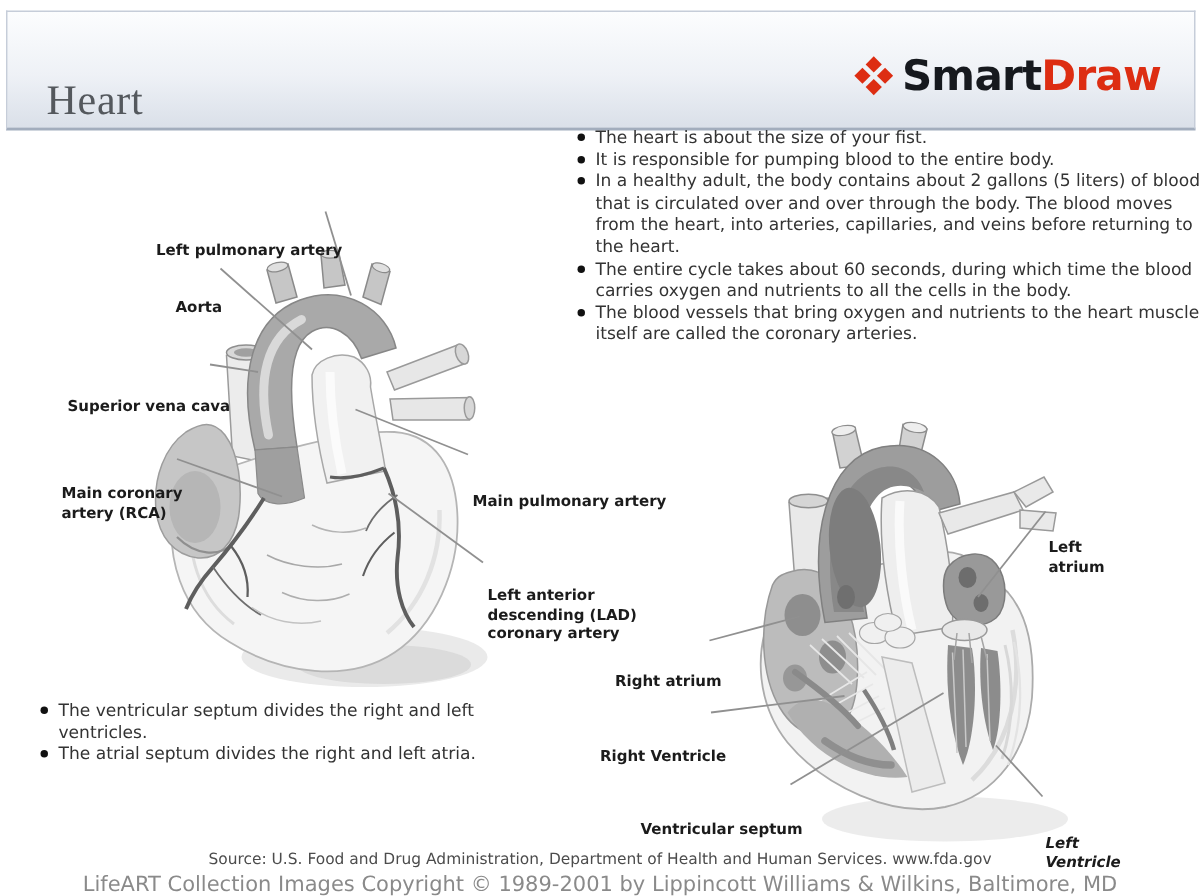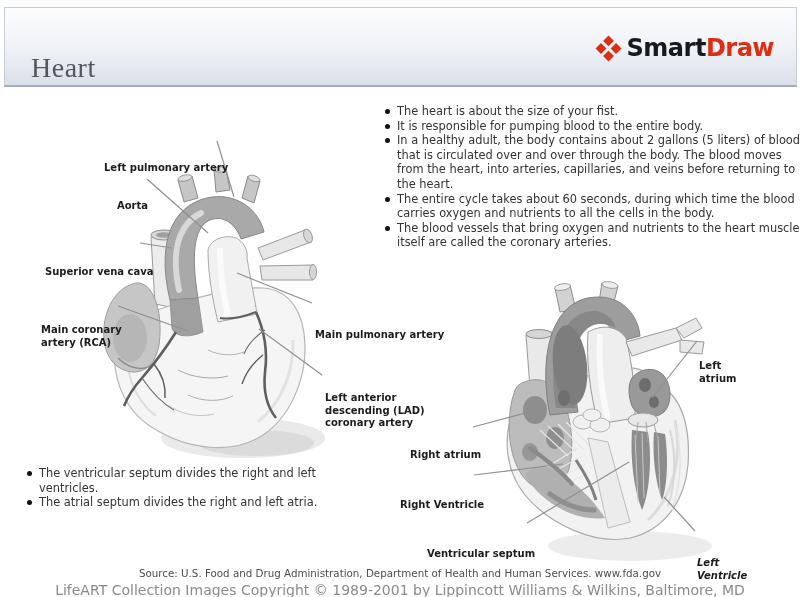--- a/index.html
+++ b/index.html
@@ -13,27 +13,27 @@
     background:linear-gradient(180deg,#fcfdfe 0%,#eef1f6 55%,#dae0e9 100%);
     border:1px solid #c6cdd9; border-bottom:2px solid #a2adbd;
   }
   .header-title {
     position:absolute; left:26px; top:44px;
     font-family:"Liberation Serif", serif;
     font-size:28px; color:#54585d; letter-spacing:0.5px;
   }
   .logo { position:absolute; right:22px; top:26px; display:flex; align-items:center; }
   .logo-icon { width:27px; height:27px; margin-right:5px; }
-  .logo-text { font-size:24px; font-weight:bold; letter-spacing:-0.5px; }
+  .logo-text { font-size:28px; font-weight:bold; letter-spacing:-0.5px; }
   .logo-smart { color:#16191e; }
   .logo-draw  { color:#dd2d12; }
 
   
   .facts { position:absolute; list-style:none; color:#333; font-size:11.4px; line-height:14.6px; }
-  .facts-top    { left:383px; top:104px; width:418px; }
+  .facts-top    { left:383px; top:84px; width:418px; }
   .facts-bottom { left:25px;  top:466px; width:302px; }
   .facts li { position:relative; padding-left:14px; }
   .facts li::before {
     content:""; position:absolute; left:2px; top:5px;
     width:5px; height:5px; border-radius:50%; background:#111;
   }
 
   
   .dlabel {
     position:absolute; font-size:10px; font-weight:bold; color:#1b1b1b;

